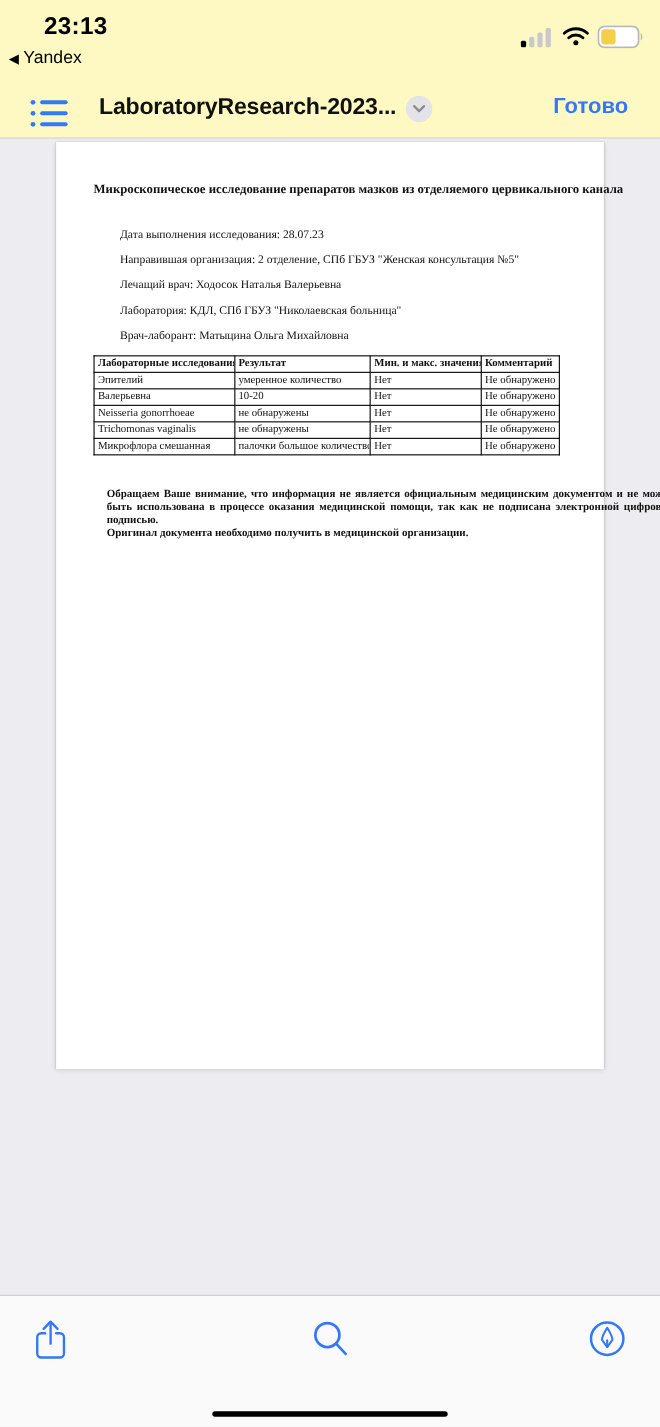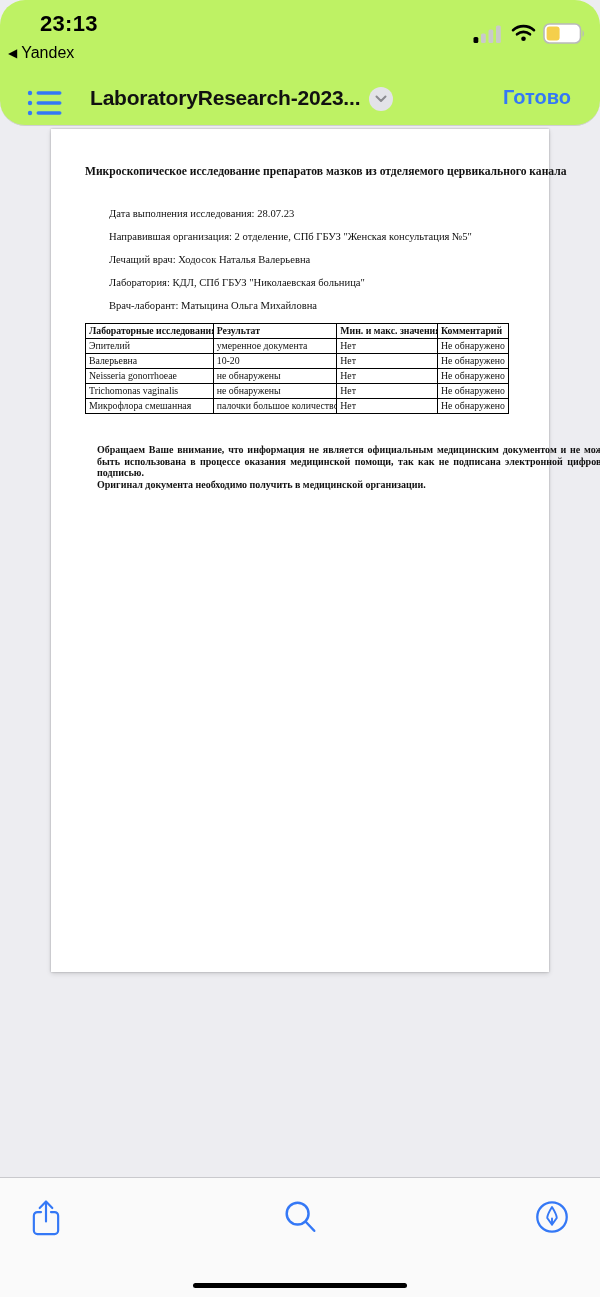--- a/index.html
+++ b/index.html
@@ -12,24 +12,23 @@
     height: 1297px;
     overflow: hidden;
     background: #ededf1;
   }
 
   
   .top-chrome {
     position: absolute;
     top: 0; left: 0; right: 0;
     height: 126px;
-    background: #bef264;
+    background: #fef9c3;
     border-bottom: 1px solid #cfcfd2;
     z-index: 5;
-    border-radius: 25px;
   }
   .status-time {
     position: absolute;
     left: 40px; top: 11px;
     font-size: 22px;
     font-weight: 700;
     letter-spacing: 0.3px;
     color: #000;
   }
   .back-link {
@@ -282,21 +281,21 @@
             <tr>
               <th>Лабораторные исследования</th>
               <th>Результат</th>
               <th>Мин. и макс. значения</th>
               <th>Комментарий</th>
             </tr>
           </thead>
           <tbody>
             <tr>
               <td>Эпителий</td>
-              <td>умеренное документа</td>
+              <td>умеренное количество</td>
               <td>Нет</td>
               <td>Не обнаружено</td>
             </tr>
             <tr>
               <td>Валерьевна</td>
               <td>10-20</td>
               <td>Нет</td>
               <td>Не обнаружено</td>
             </tr>
             <tr>

